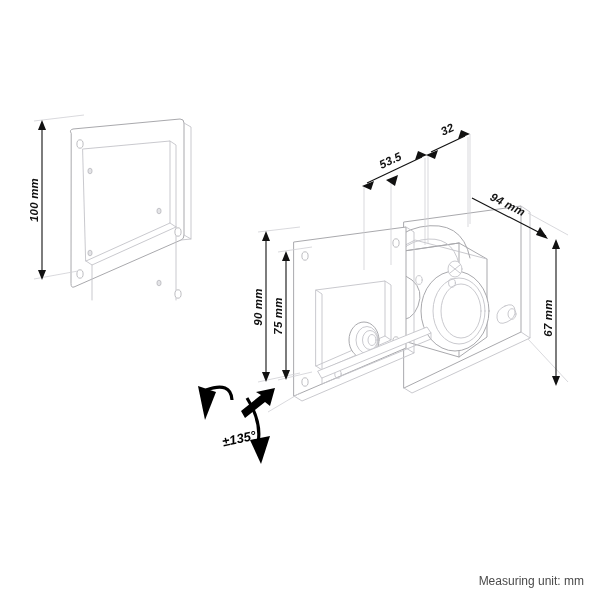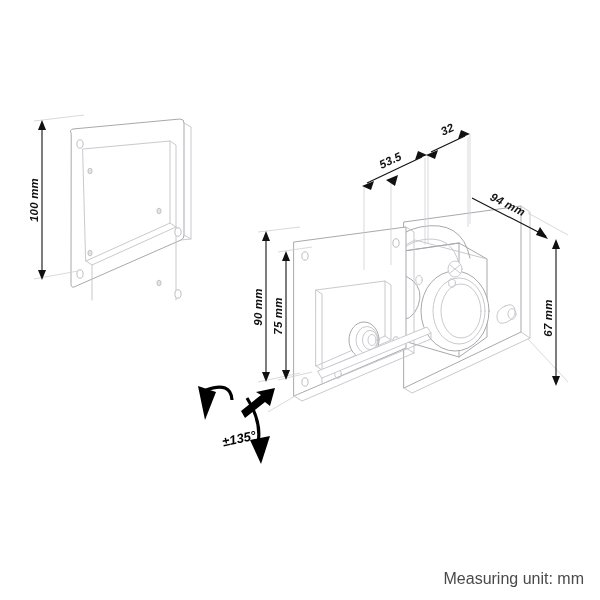--- a/index.html
+++ b/index.html
@@ -102,21 +102,21 @@
     font-family: "Liberation Sans", sans-serif;
     font-size: 13px;
     font-style: italic;
     font-weight: 700;
   }
   .footer-note {
     position: absolute;
     right: 16px;
     bottom: 12px;
     font-family: "Liberation Sans", sans-serif;
-    font-size: 16px;
+    font-size: 12px;
     color: #4a4a4a;
     white-space: nowrap;
     margin-left: 28px;
   }
 </style>
 </head>
 <body>
 
 <div id="drawing-root">
   <svg class="tech-drawing" viewBox="0 0 600 600" xmlns="http://www.w3.org/2000/svg">

